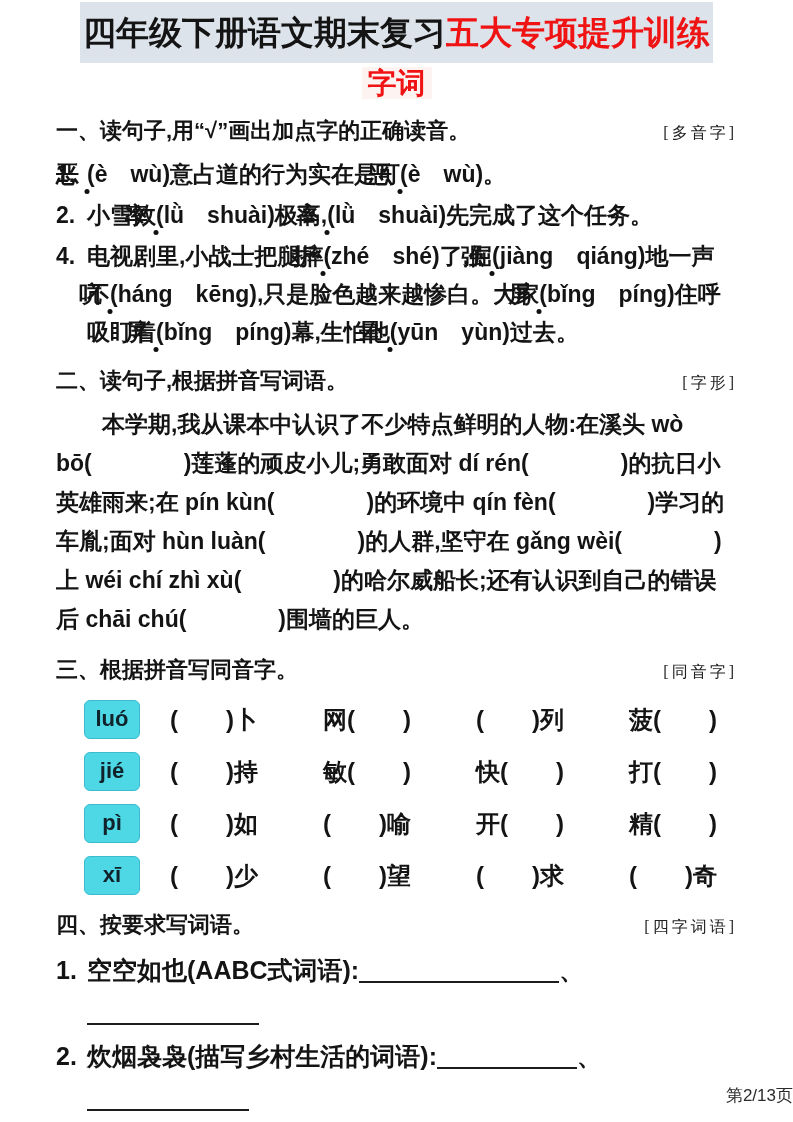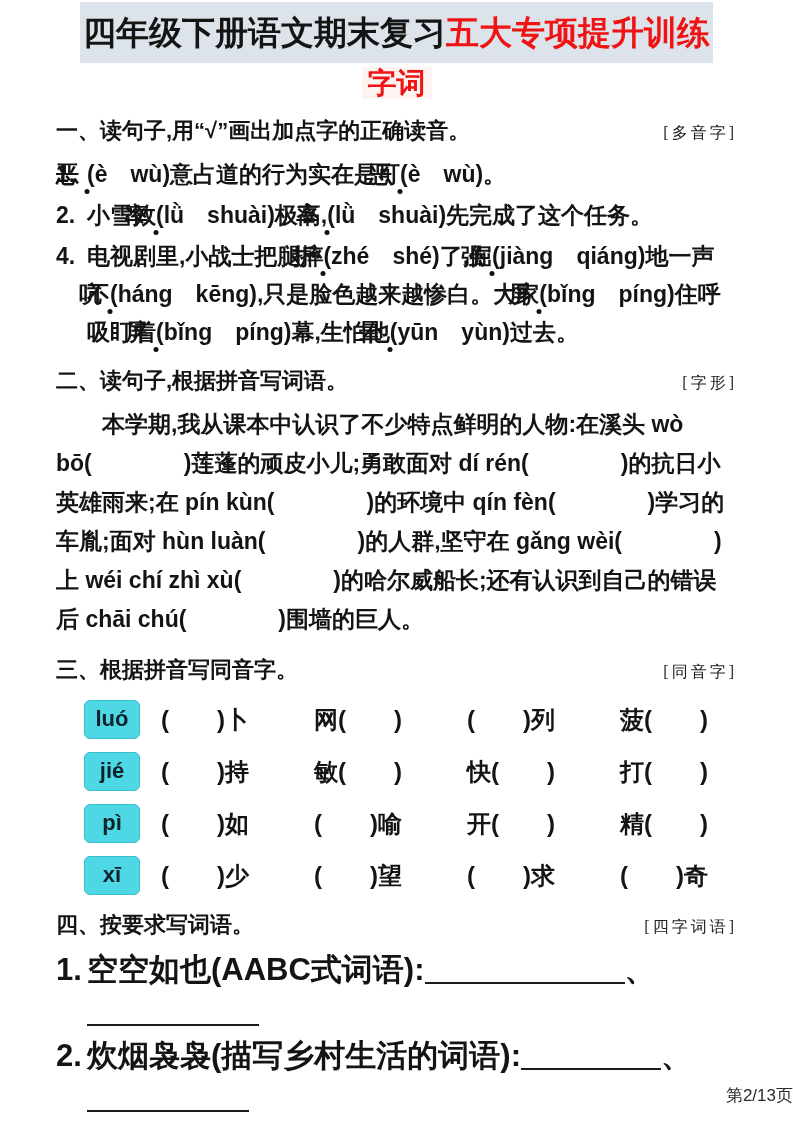--- a/index.html
+++ b/index.html
@@ -30,27 +30,27 @@
   .dotted { position:relative; display:inline-block; line-height:1.1; }
   .dotted::after { content:""; position:absolute; left:50%; bottom:-7px; transform:translateX(-50%);
                    width:5px; height:5px; background:#111; border-radius:50%; }
 
   
   .pinyin-para { font-size:23px; font-weight:bold; line-height:39px; text-indent:2em; margin:2px 0 16px 0; }
 
   
   .hom-row { display:flex; align-items:center; font-size:24px; font-weight:bold; line-height:34px; margin:13px 0; }
   .pinyin-box { display:inline-block; background:#4ed7e5; border:1px solid #3abccd; border-radius:6px;
-                padding:1px 9px 2px 9px; margin-left:28px; margin-right:21px; min-width:36px; text-align:center;
+                padding:1px 9px 2px 9px; margin-left:28px; margin-right:30px; min-width:36px; text-align:center;
                 font-size:22px; font-weight:bold; color:#10222a; }
   .hom-cell { width:153px; }
   .hom-cell:last-child { width:auto; }
 
   
-  .w-item { font-size:31px; font-weight:bold; line-height:42px; margin:2px 0; padding-left:31px; text-indent:-31px; }
+  .w-item { font-size:25px; font-weight:bold; line-height:42px; margin:2px 0; padding-left:31px; text-indent:-31px; }
   .blank { display:inline-block; border-bottom:2px solid #1c1c1c; height:18px; vertical-align:-4px; }
 
   
   .footer { position:absolute; left:0; bottom:15px; width:100%; text-align:right;
             font-size:17px; font-weight:normal; color:#2b2b2b; }
 </style>
 </head>
 <body>
 
 <div class="page">

